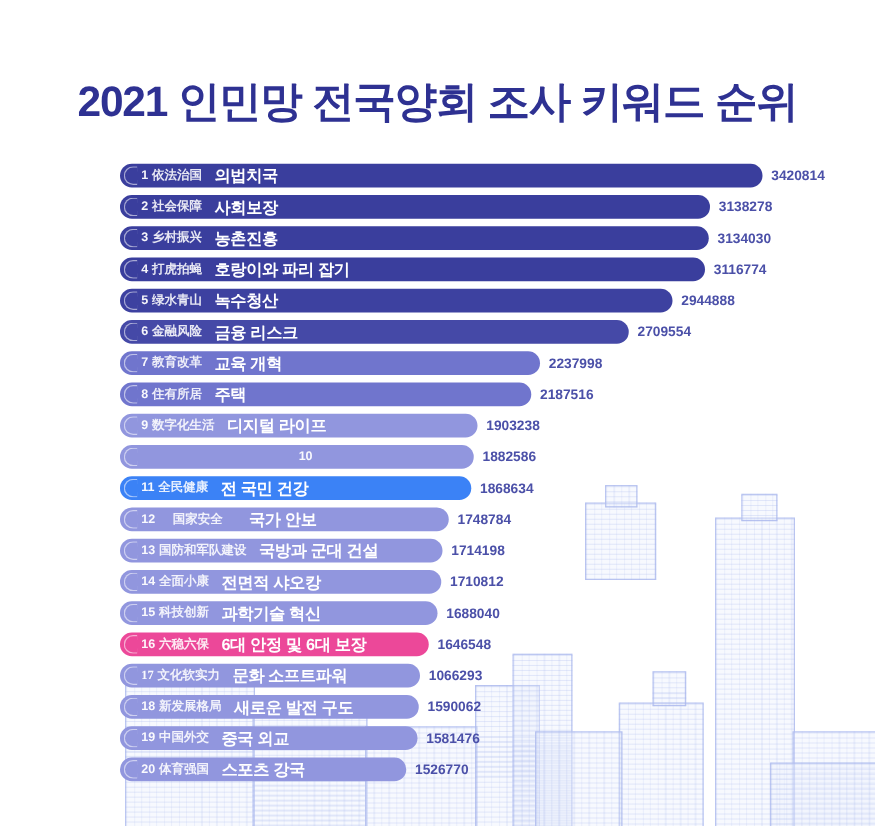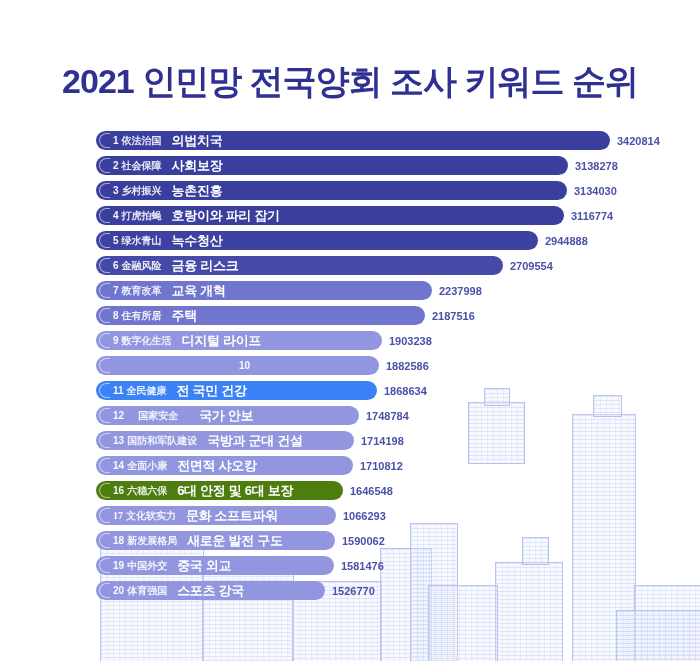--- a/index.html
+++ b/index.html
@@ -235,23 +235,31 @@
 
     <div class="row">
       <div class="bar" style="width: 257px; background: rgb(145, 150, 222);">
         <span class="rank">14</span>
         <span class="zh">全面小康</span>
         <span class="ko">전면적 샤오캉</span>
       </div>
       <span class="val">1710812</span>
     </div>
 
-
-    <div class="row">
-      <div class="bar" style="width: 247px; background: #4d7c0f;">
+    <div class="row">
+      <div class="bar" style="width: 254px; background: rgb(145, 150, 222);">
+        <span class="rank">15</span>
+        <span class="zh">科技创新</span>
+        <span class="ko">과학기술 혁신</span>
+      </div>
+      <span class="val">1688040</span>
+    </div>
+
+    <div class="row">
+      <div class="bar" style="width: 247px; background: #ec4899;">
         <span class="rank">16</span>
         <span class="zh">六稳六保</span>
         <span class="ko">6대 안정 및 6대 보장</span>
       </div>
       <span class="val">1646548</span>
     </div>
 
     <div class="row">
       <div class="bar" style="width: 240px; background: rgb(145, 150, 222); font-family: Liberation Serif, serif;">
         <span class="rank">17</span>

